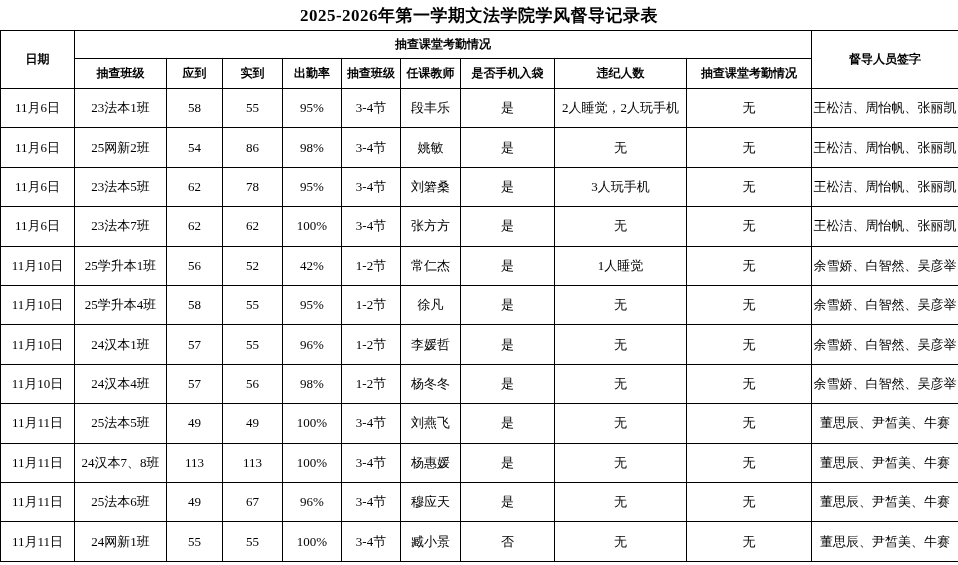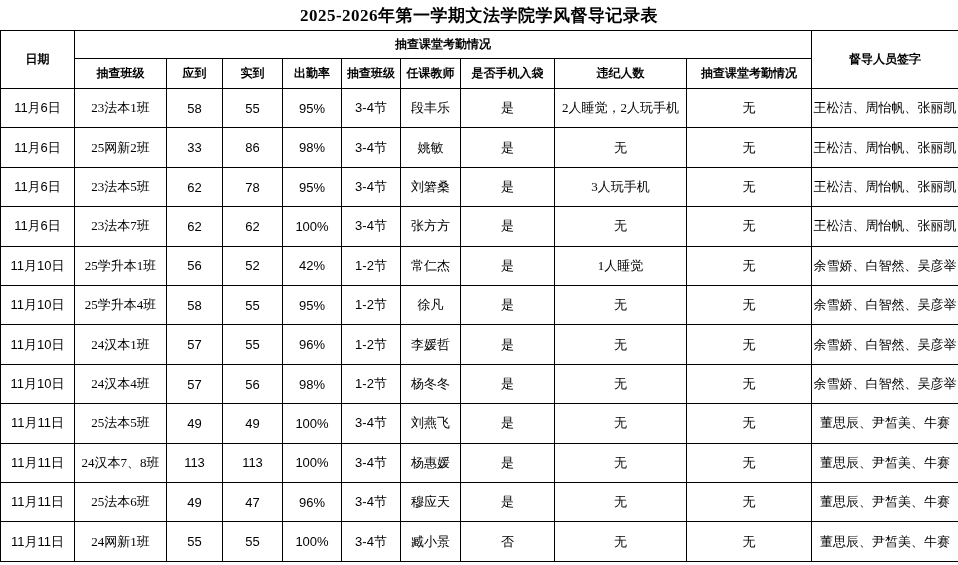--- a/index.html
+++ b/index.html
@@ -39,21 +39,21 @@
     font-size: 12px;
     font-weight: bold;
     margin-left: 44px;
   }
   table.record td {
     font-size: 13px;
     font-weight: normal;
   }
   tr.group-row { height: 28px; }
   tr.sub-row   { height: 30px; padding-left: 20px; }
-  td.num { font-family: Liberation Sans, sans-serif; margin-left: 25px; }
+  td.num { font-family: Liberation Serif, serif; margin-left: 25px; }
 </style>
 </head>
 <body>
 
 <div class="page">
 
   <div class="title">2025-2026年第一学期文法学院学风督导记录表</div>
 
   <table class="record">
     <colgroup>
@@ -108,21 +108,21 @@
           <td>段丰乐</td>
           <td>是</td>
           <td>2人睡觉，2人玩手机</td>
           <td>无</td>
           <td>王松洁、周怡帆、张丽凯</td>
         </tr>
 
         <tr>
           <td class="num">11月6日</td>
           <td>25网新2班</td>
-          <td class="num">33</td>
+          <td class="num">54</td>
           <td class="num">86</td>
           <td class="num">98%</td>
           <td class="num">3-4节</td>
           <td>姚敏</td>
           <td>是</td>
           <td>无</td>
           <td>无</td>
           <td>王松洁、周怡帆、张丽凯</td>
         </tr>
 
@@ -235,21 +235,21 @@
           <td>是</td>
           <td>无</td>
           <td>无</td>
           <td>董思辰、尹皙美、牛赛</td>
         </tr>
 
         <tr>
           <td class="num">11月11日</td>
           <td>25法本6班</td>
           <td class="num">49</td>
-          <td class="num">47</td>
+          <td class="num">67</td>
           <td class="num">96%</td>
           <td class="num">3-4节</td>
           <td>穆应天</td>
           <td>是</td>
           <td>无</td>
           <td>无</td>
           <td>董思辰、尹皙美、牛赛</td>
         </tr>
 
         <tr>

